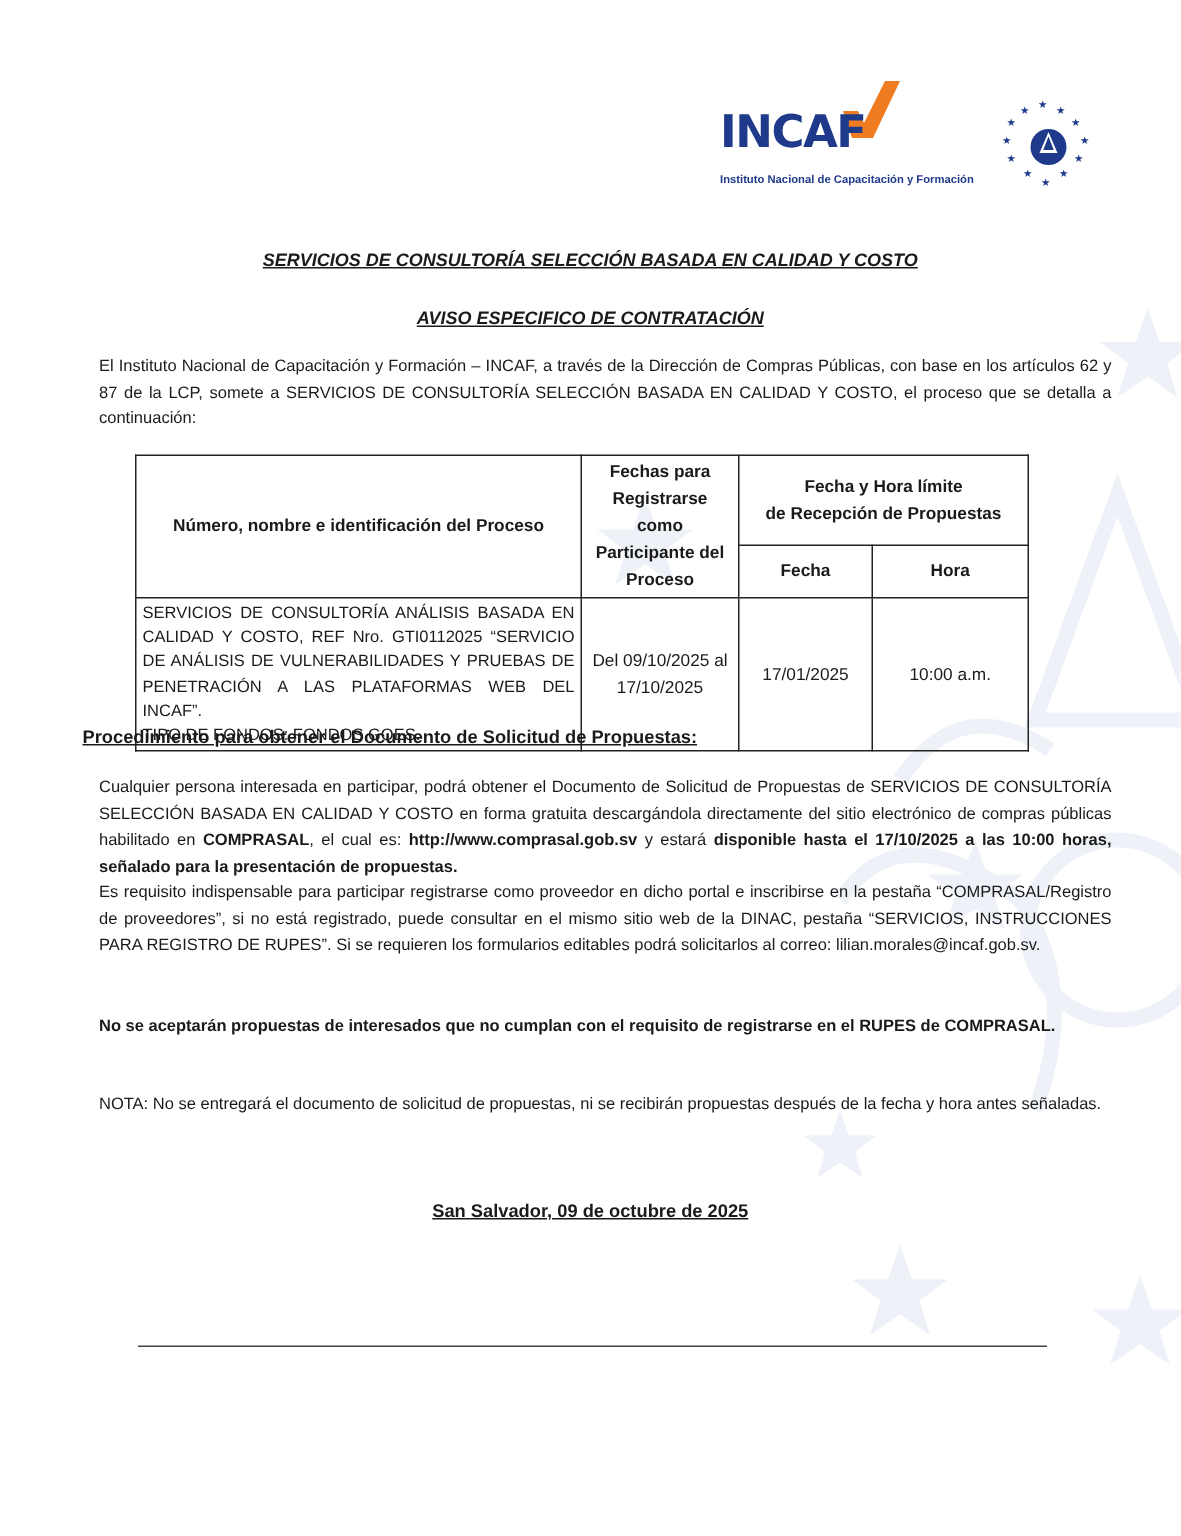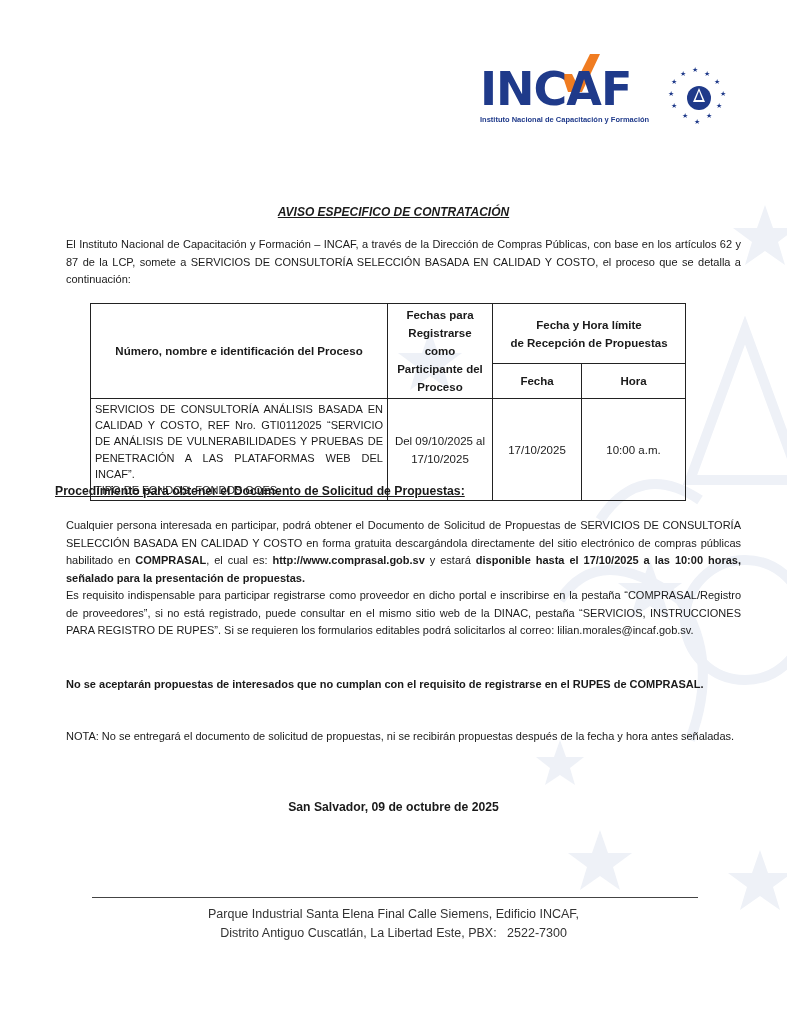--- a/index.html
+++ b/index.html
@@ -6,21 +6,21 @@
   body {
     width: 787px; height: 1024px; position: relative; overflow: hidden;
     font-family: "Liberation Sans", sans-serif; color: #1a1a1a;
   }
   .watermark { position: absolute; left: 0; top: 0; width: 787px; height: 1024px; pointer-events: none; }
   .page { position: absolute; left: 0; top: 0; width: 787px; height: 1024px; }
 
   
   .logo-incaf { position: absolute; left: 478px; top: 52px; width: 172px; height: 76px; }
   .logo-word { position: absolute; left: 2px; top: 14px; font-family: "DejaVu Sans", sans-serif; font-weight: bold;
-    font-size: 46px; letter-spacing: -1px; color: #1f3a8a; line-height: 46px; }
+    font-size: 30px; letter-spacing: -1px; color: #1f3a8a; line-height: 46px; }
   .logo-check { position: absolute; left: 82px; top: 0; width: 40px; height: 40px; }
   .logo-sub { position: absolute; left: 2px; top: 63px; font-size: 7.5px; font-weight: bold; color: #1f3a8a; white-space: nowrap; }
   .seal { position: absolute; left: 666px; top: 66px; width: 66px; height: 62px; }
 
   .title {
     position: absolute; left: 0; width: 787px; text-align: center;
     font-size: 12px; font-weight: bold; font-style: italic; text-decoration: underline;
   }
   .t1 { top: 166px; }
   .t2 { top: 205px; }
@@ -43,21 +43,21 @@
   .cent { text-align: center; line-height: 18px; }
 
   .sec-head { position: absolute; left: 55px; top: 484px; font-size: 12.2px; font-weight: bold; text-decoration: underline; }
   .p-proc { top: 517px; }
   .p-req { top: 587px; }
   .p-warn { top: 676px; font-weight: bold; }
   .p-nota { top: 728px; }
   .b { font-weight: bold; }
   .u { font-weight: bold; }
 
-  .sign { position: absolute; left: 0; width: 787px; top: 800px; text-align: center; font-size: 12.2px; font-weight: bold; }
+  .sign { position: absolute; left: 0; width: 787px; top: 800px; text-align: center; font-size: 12.2px; font-weight: bold; text-decoration: underline; }
 
   .footer-line { position: absolute; left: 92px; top: 897px; width: 606px; height: 1px; background: #444; }
   .footer { position: absolute; left: 0; width: 787px; top: 905px; text-align: center; font-size: 12.5px; line-height: 19px; color: #333; }
 </style>
 </head>
 <body>
 
 <svg class="watermark" viewBox="0 0 787 1024">
   <g fill="#eef1f7">
     <polygon points="765,205 773,228 797,228 778,242 785,265 765,251 745,265 752,242 733,228 757,228"></polygon>
@@ -98,20 +98,21 @@
         <text x="16" y="52">★</text>
       <text x="5" y="42">★</text>
         <text x="2" y="30">★</text>
         <text x="5" y="18">★</text>
     </g>
     <circle cx="33" cy="32" r="12" fill="#1f3a8a"></circle>
     <path d="M33 22 L27 36 L39 36 Z" fill="#ffffff"></path>
     <path d="M33 25 L29.5 34 L36.5 34 Z" fill="#1f3a8a"></path>
   </svg>
 
+  <div class="title t1">SERVICIOS DE CONSULTORÍA SELECCIÓN BASADA EN CALIDAD Y COSTO</div>
   <div class="title t2">AVISO ESPECIFICO DE CONTRATACIÓN</div>
 
   <div class="para p-intro">El Instituto Nacional de Capacitación y Formación – INCAF, a través de la Dirección de Compras Públicas, con base en los artículos 62 y 87 de la LCP, somete a SERVICIOS DE CONSULTORÍA SELECCIÓN BASADA EN CALIDAD Y COSTO, el proceso que se detalla a continuación:</div>
 
   <table class="proc">
     <tbody>
         <tr>
       <th class="c1" rowspan="2">Número, nombre e identificación del Proceso</th>
       <th class="c2" rowspan="2">Fechas para Registrarse como Participante del Proceso</th>
       <th colspan="2">
@@ -122,38 +123,34 @@
     <tr>
       <th class="c3" style="height:30px">Fecha</th>
       <th>Hora</th>
     </tr>
     <tr>
       <td class="desc">
         <span>SERVICIOS DE CONSULTORÍA ANÁLISIS BASADA EN CALIDAD Y COSTO, REF Nro. GTI0112025 “SERVICIO DE ANÁLISIS DE VULNERABILIDADES Y PRUEBAS DE PENETRACIÓN A LAS PLATAFORMAS WEB DEL INCAF”.</span><br>
         <span>TIPO DE FONDOS: FONDOS GOES.</span>
       </td>
       <td class="cent">Del 09/10/2025 al 17/10/2025</td>
-      <td class="cent">17/10/2025</td>
+      <td class="cent">17/01/2025</td>
       <td class="cent">10:00 a.m.</td>
     </tr>
   </tbody>
     </table>
 
   <div class="sec-head">Procedimiento para obtener el Documento de Solicitud de Propuestas:</div>
 
   <div class="para p-proc">
     <span>Cualquier persona interesada en participar, podrá obtener el Documento de Solicitud de Propuestas de SERVICIOS DE CONSULTORÍA SELECCIÓN BASADA EN CALIDAD Y COSTO en forma gratuita descargándola directamente del sitio electrónico de compras públicas habilitado en </span><span class="b">COMPRASAL</span><span>, el cual es: </span><span class="u">http://www.comprasal.gob.sv</span><span> y estará </span><span class="b">disponible hasta el 17/10/2025 a las 10:00 horas, señalado para la presentación de propuestas.</span>
   </div>
 
   <div class="para p-req">Es requisito indispensable para participar registrarse como proveedor en dicho portal e inscribirse en la pestaña “COMPRASAL/Registro de proveedores”, si no está registrado, puede consultar en el mismo sitio web de la DINAC, pestaña “SERVICIOS, INSTRUCCIONES PARA REGISTRO DE RUPES”. Si se requieren los formularios editables podrá solicitarlos al correo: lilian.morales@incaf.gob.sv.</div>
 
   <div class="para p-warn">No se aceptarán propuestas de interesados que no cumplan con el requisito de registrarse en el RUPES de COMPRASAL.</div>
 
   <div class="para p-nota">NOTA: No se entregará el documento de solicitud de propuestas, ni se recibirán propuestas después de la fecha y hora antes señaladas.</div>
 
   <div class="sign">San Salvador, 09 de octubre de 2025</div>
 
   <div class="footer-line"></div>
-  <div class="footer">
-    <div>Parque Industrial Santa Elena Final Calle Siemens, Edificio INCAF,</div>
-    <div style="white-space:pre">Distrito Antiguo Cuscatlán, La Libertad Este, PBX:   2522-7300</div>
-  </div>
 </div>
 
 </body></html>

